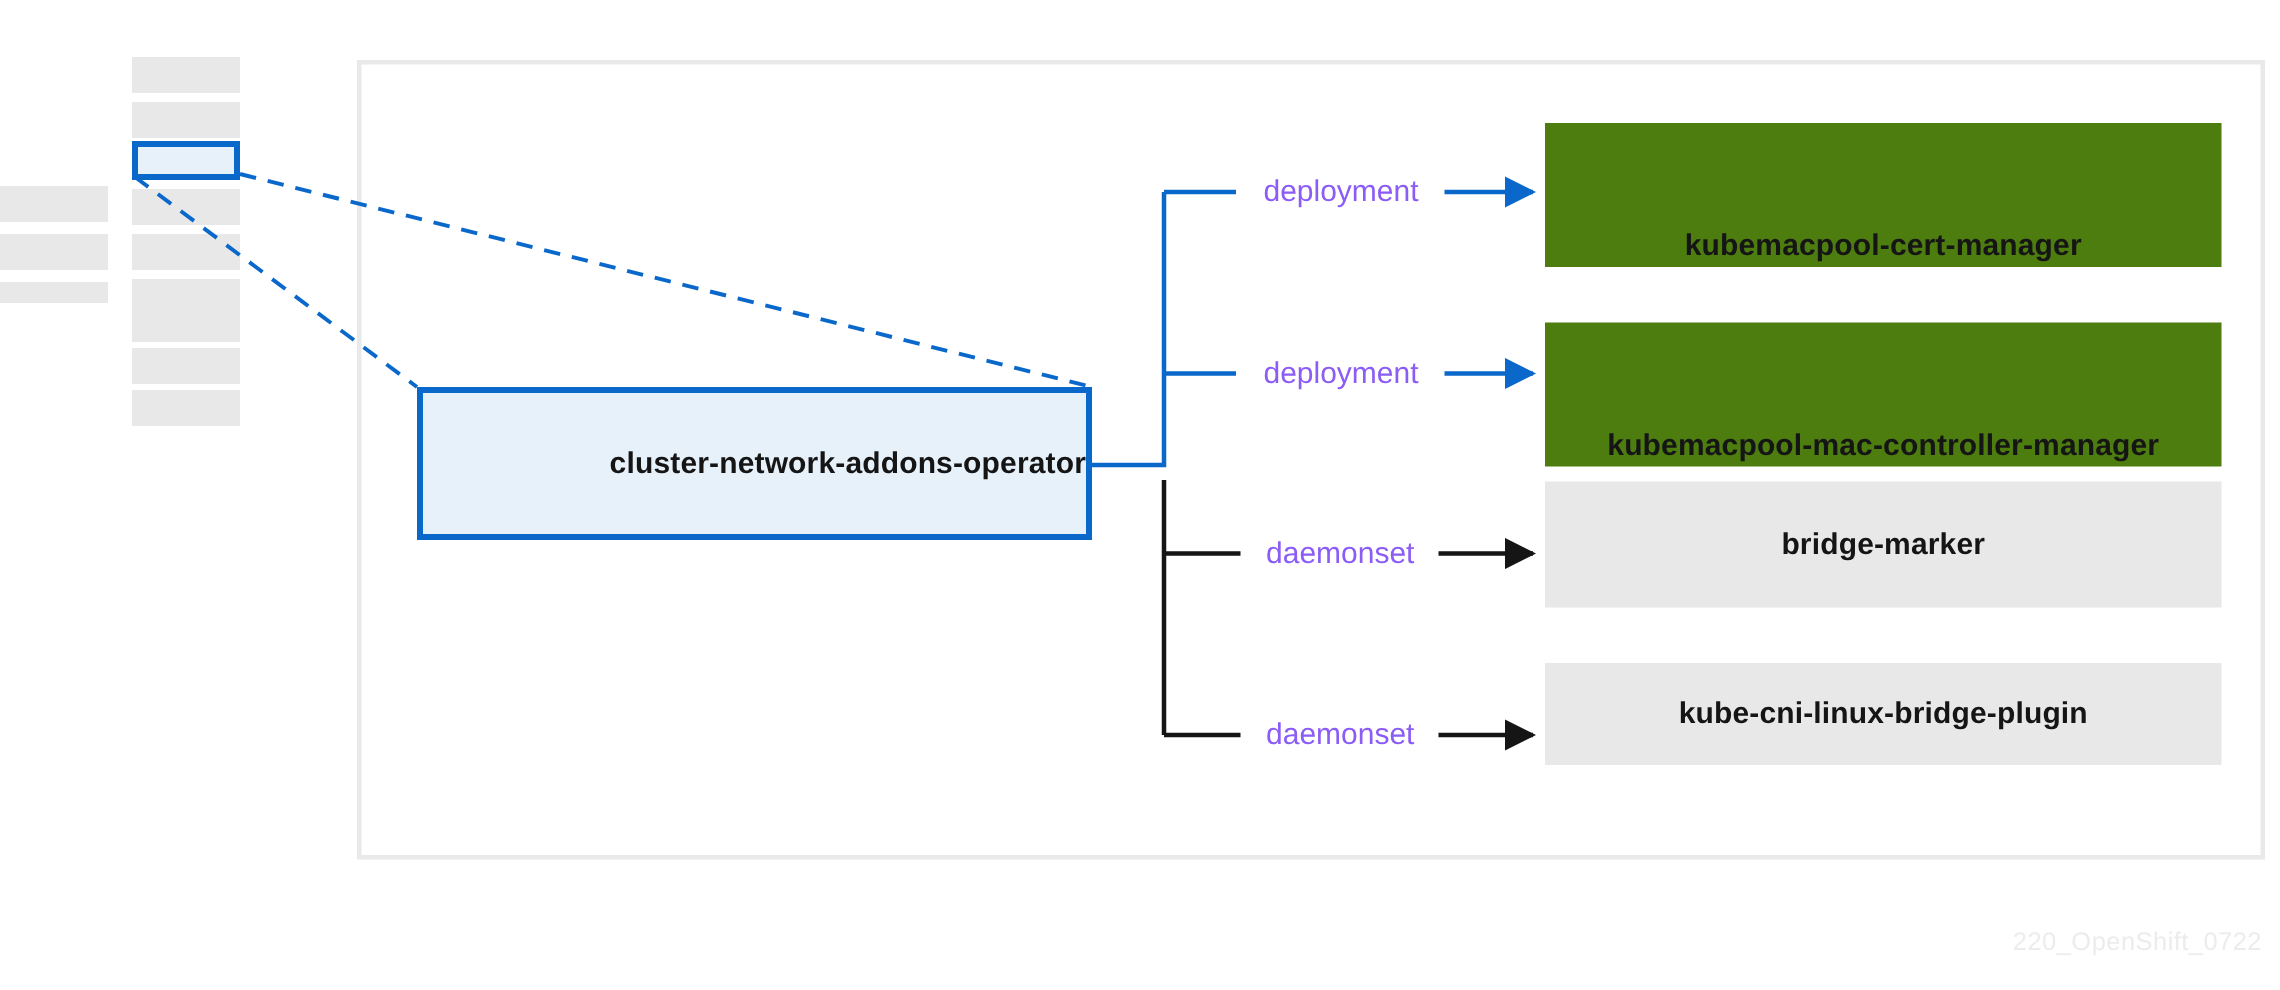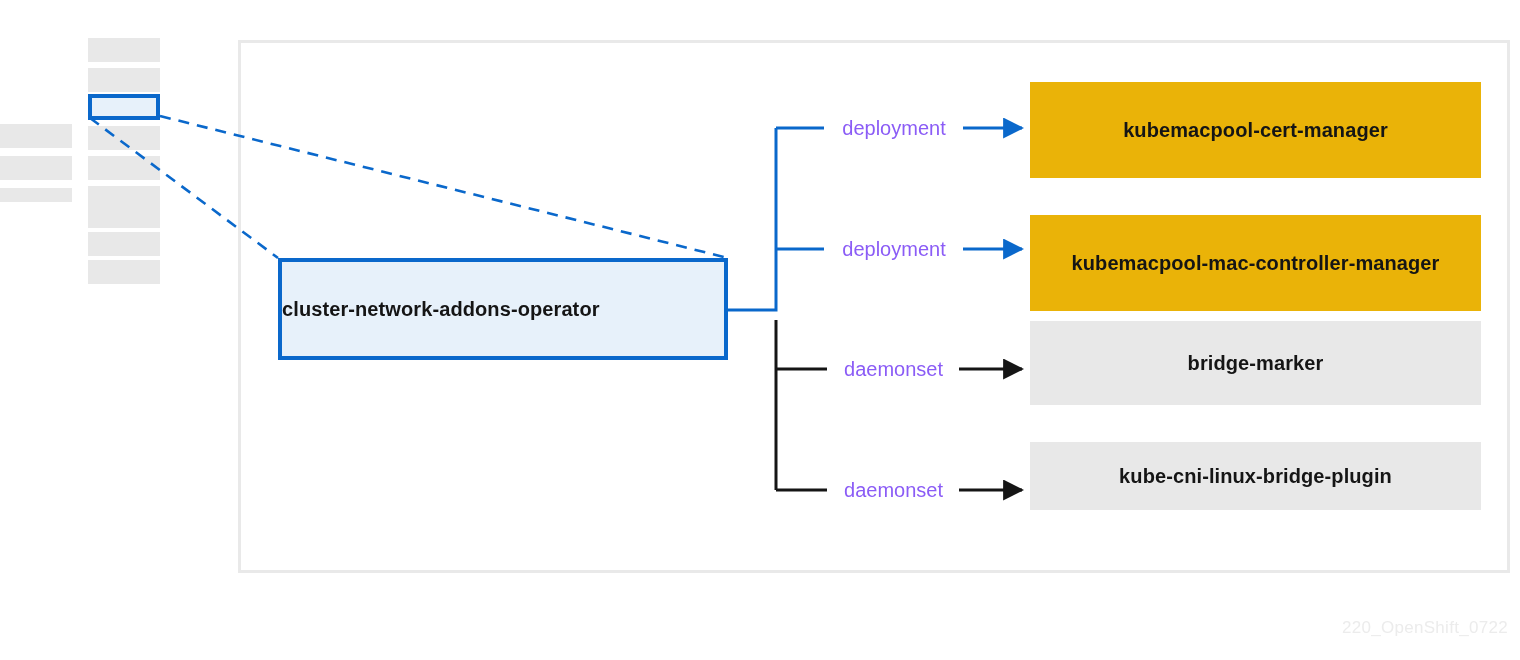--- a/index.html
+++ b/index.html
@@ -48,21 +48,21 @@
     position: absolute;
     left: 278px;
     top: 258px;
     width: 450px;
     height: 102px;
     background: #e7f1fa;
     border: 4px solid #0a68cb;
     box-sizing: border-box;
     display: flex;
     align-items: center;
-    justify-content: flex-start;
+    justify-content: flex-end;
     text-align: center;
   }
   .node-operator span {
     font-size: 20px;
     font-weight: bold;
     color: #151515;
     letter-spacing: 0.1px;
   }
 
   
@@ -77,21 +77,21 @@
     box-sizing: border-box;
     padding: 0 18px;
   }
   .node-target span {
     font-size: 20px;
     font-weight: bold;
     color: #151515;
     line-height: 1.35;
     letter-spacing: 0.1px;
   }
-  .fill-blue { background: #eab308; }
+  .fill-blue { background: #4d7c0f; align-items: flex-end; }
   .fill-gray { background: #e8e8e8; }
 
   
   .edge-label {
     position: absolute;
     font-size: 20px;
     color: #8b5cf6;
     white-space: nowrap;
     text-align: center;
   }

